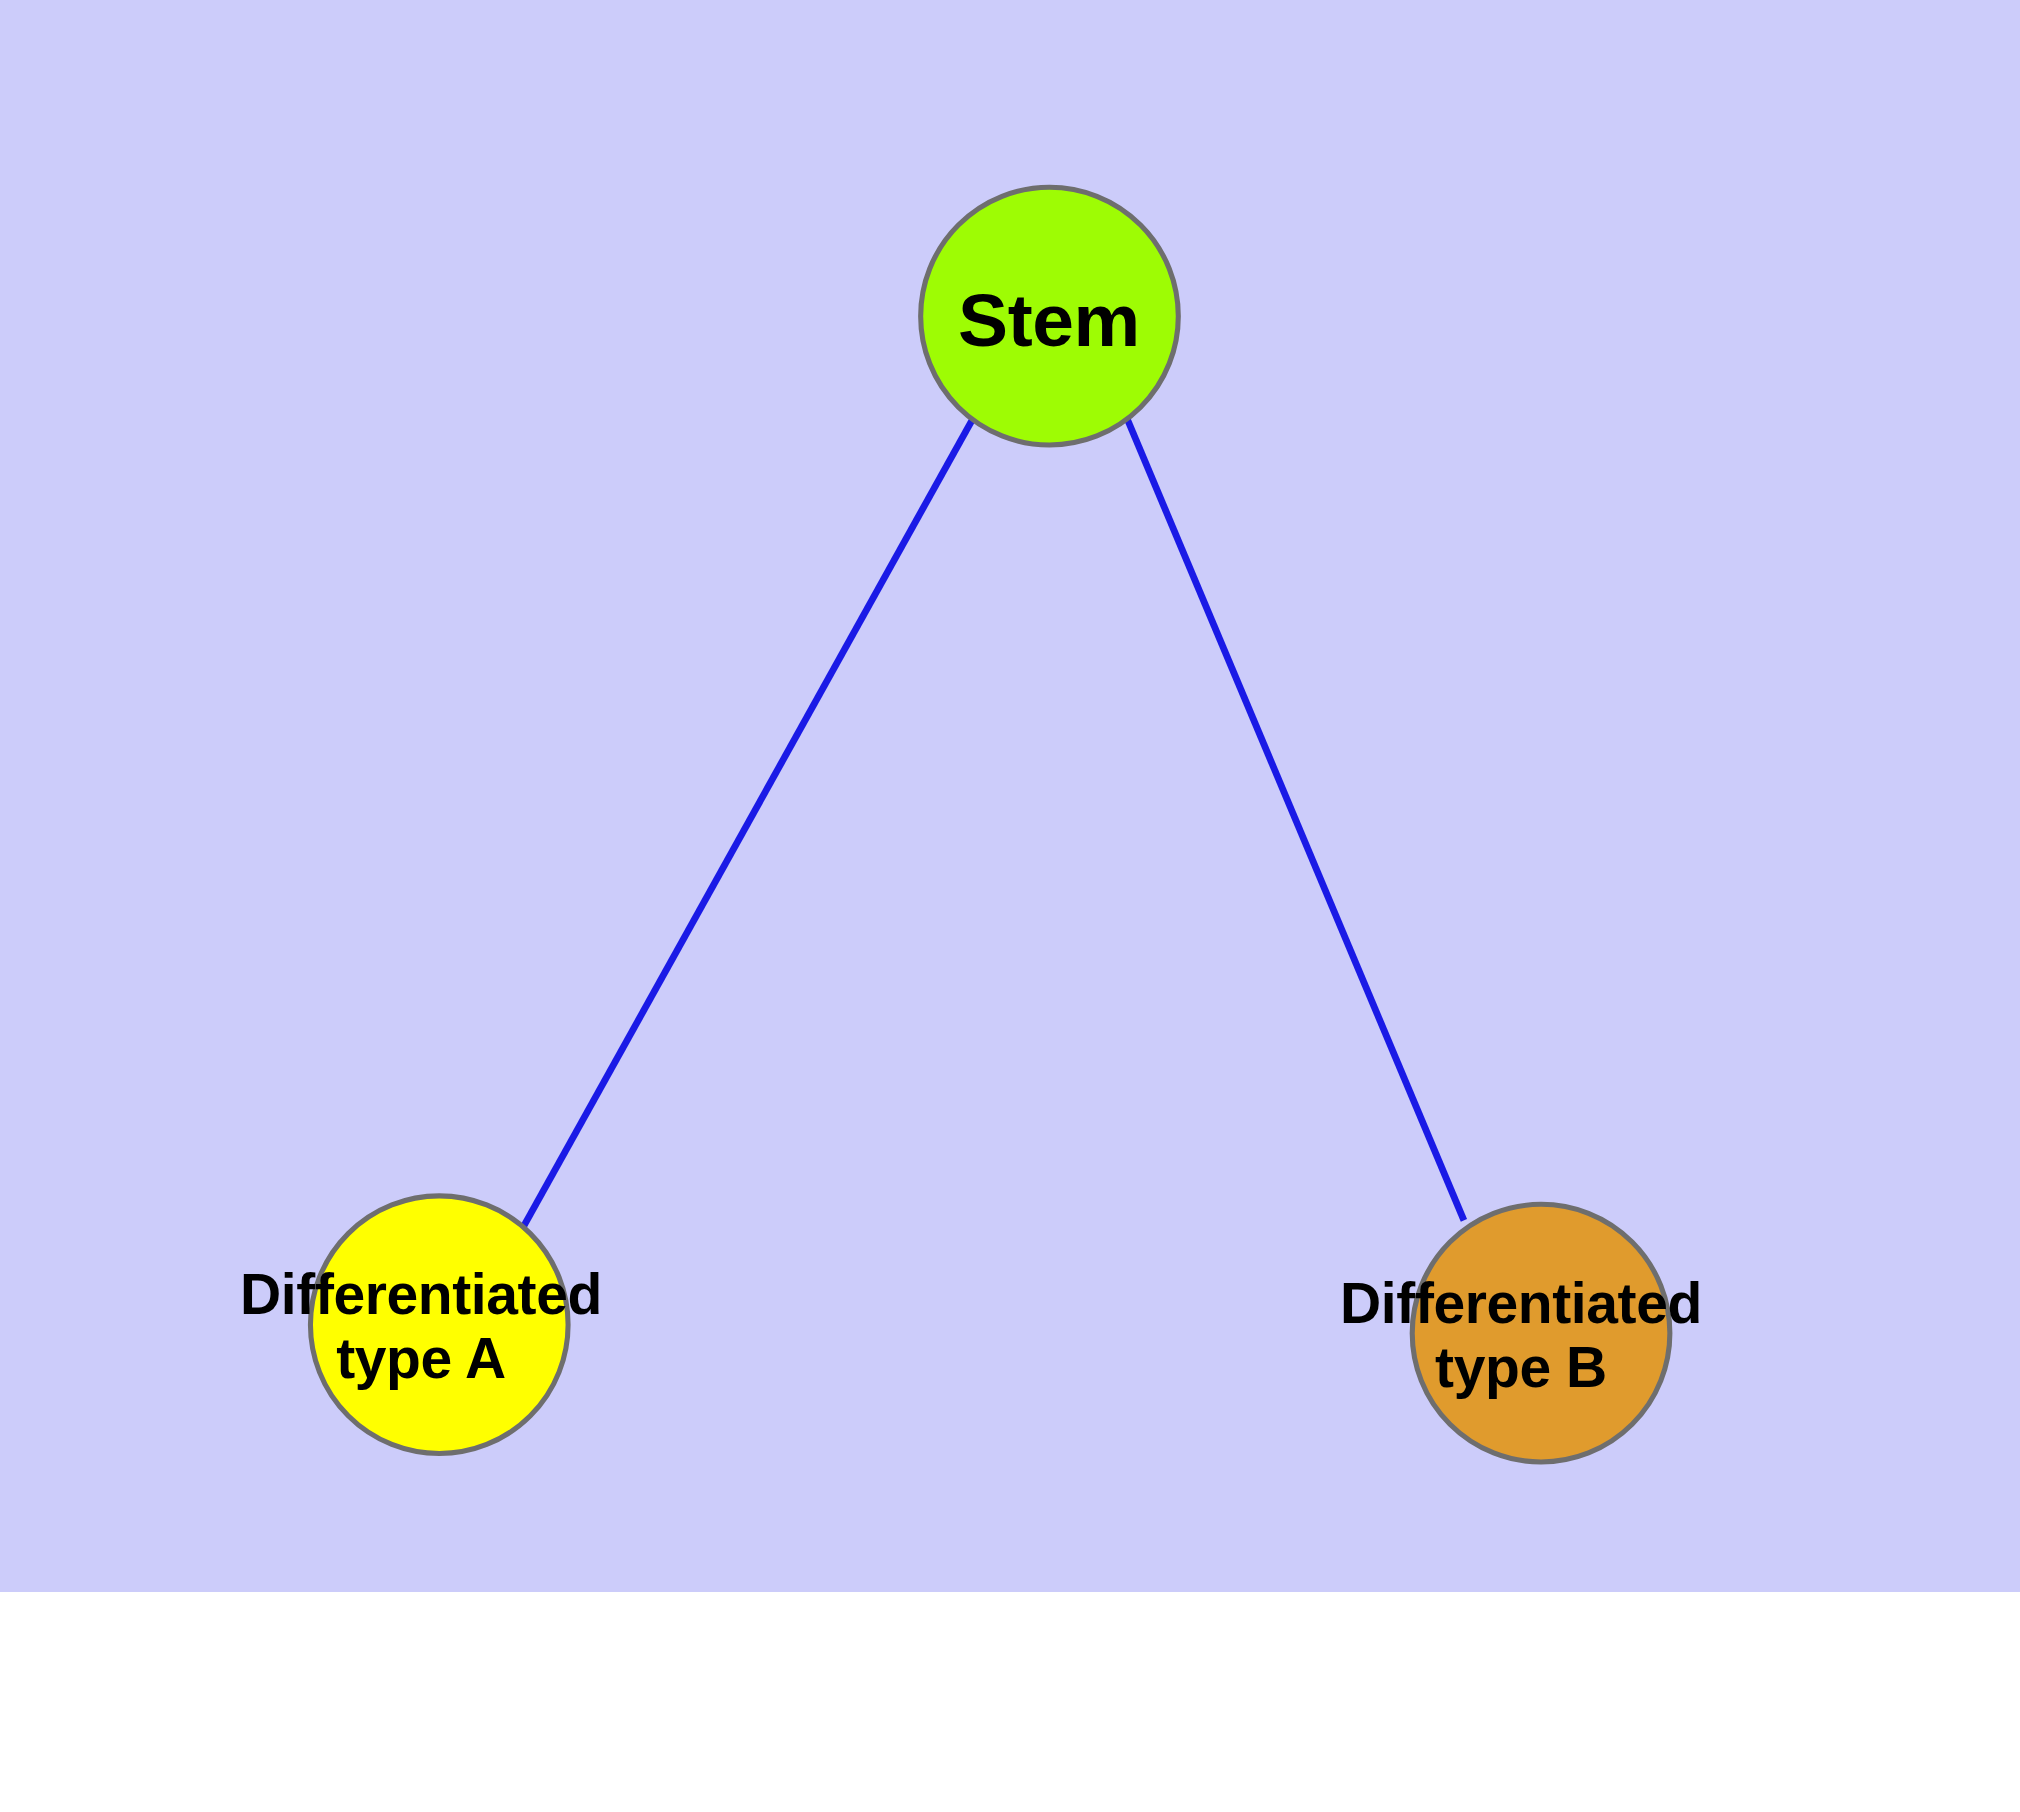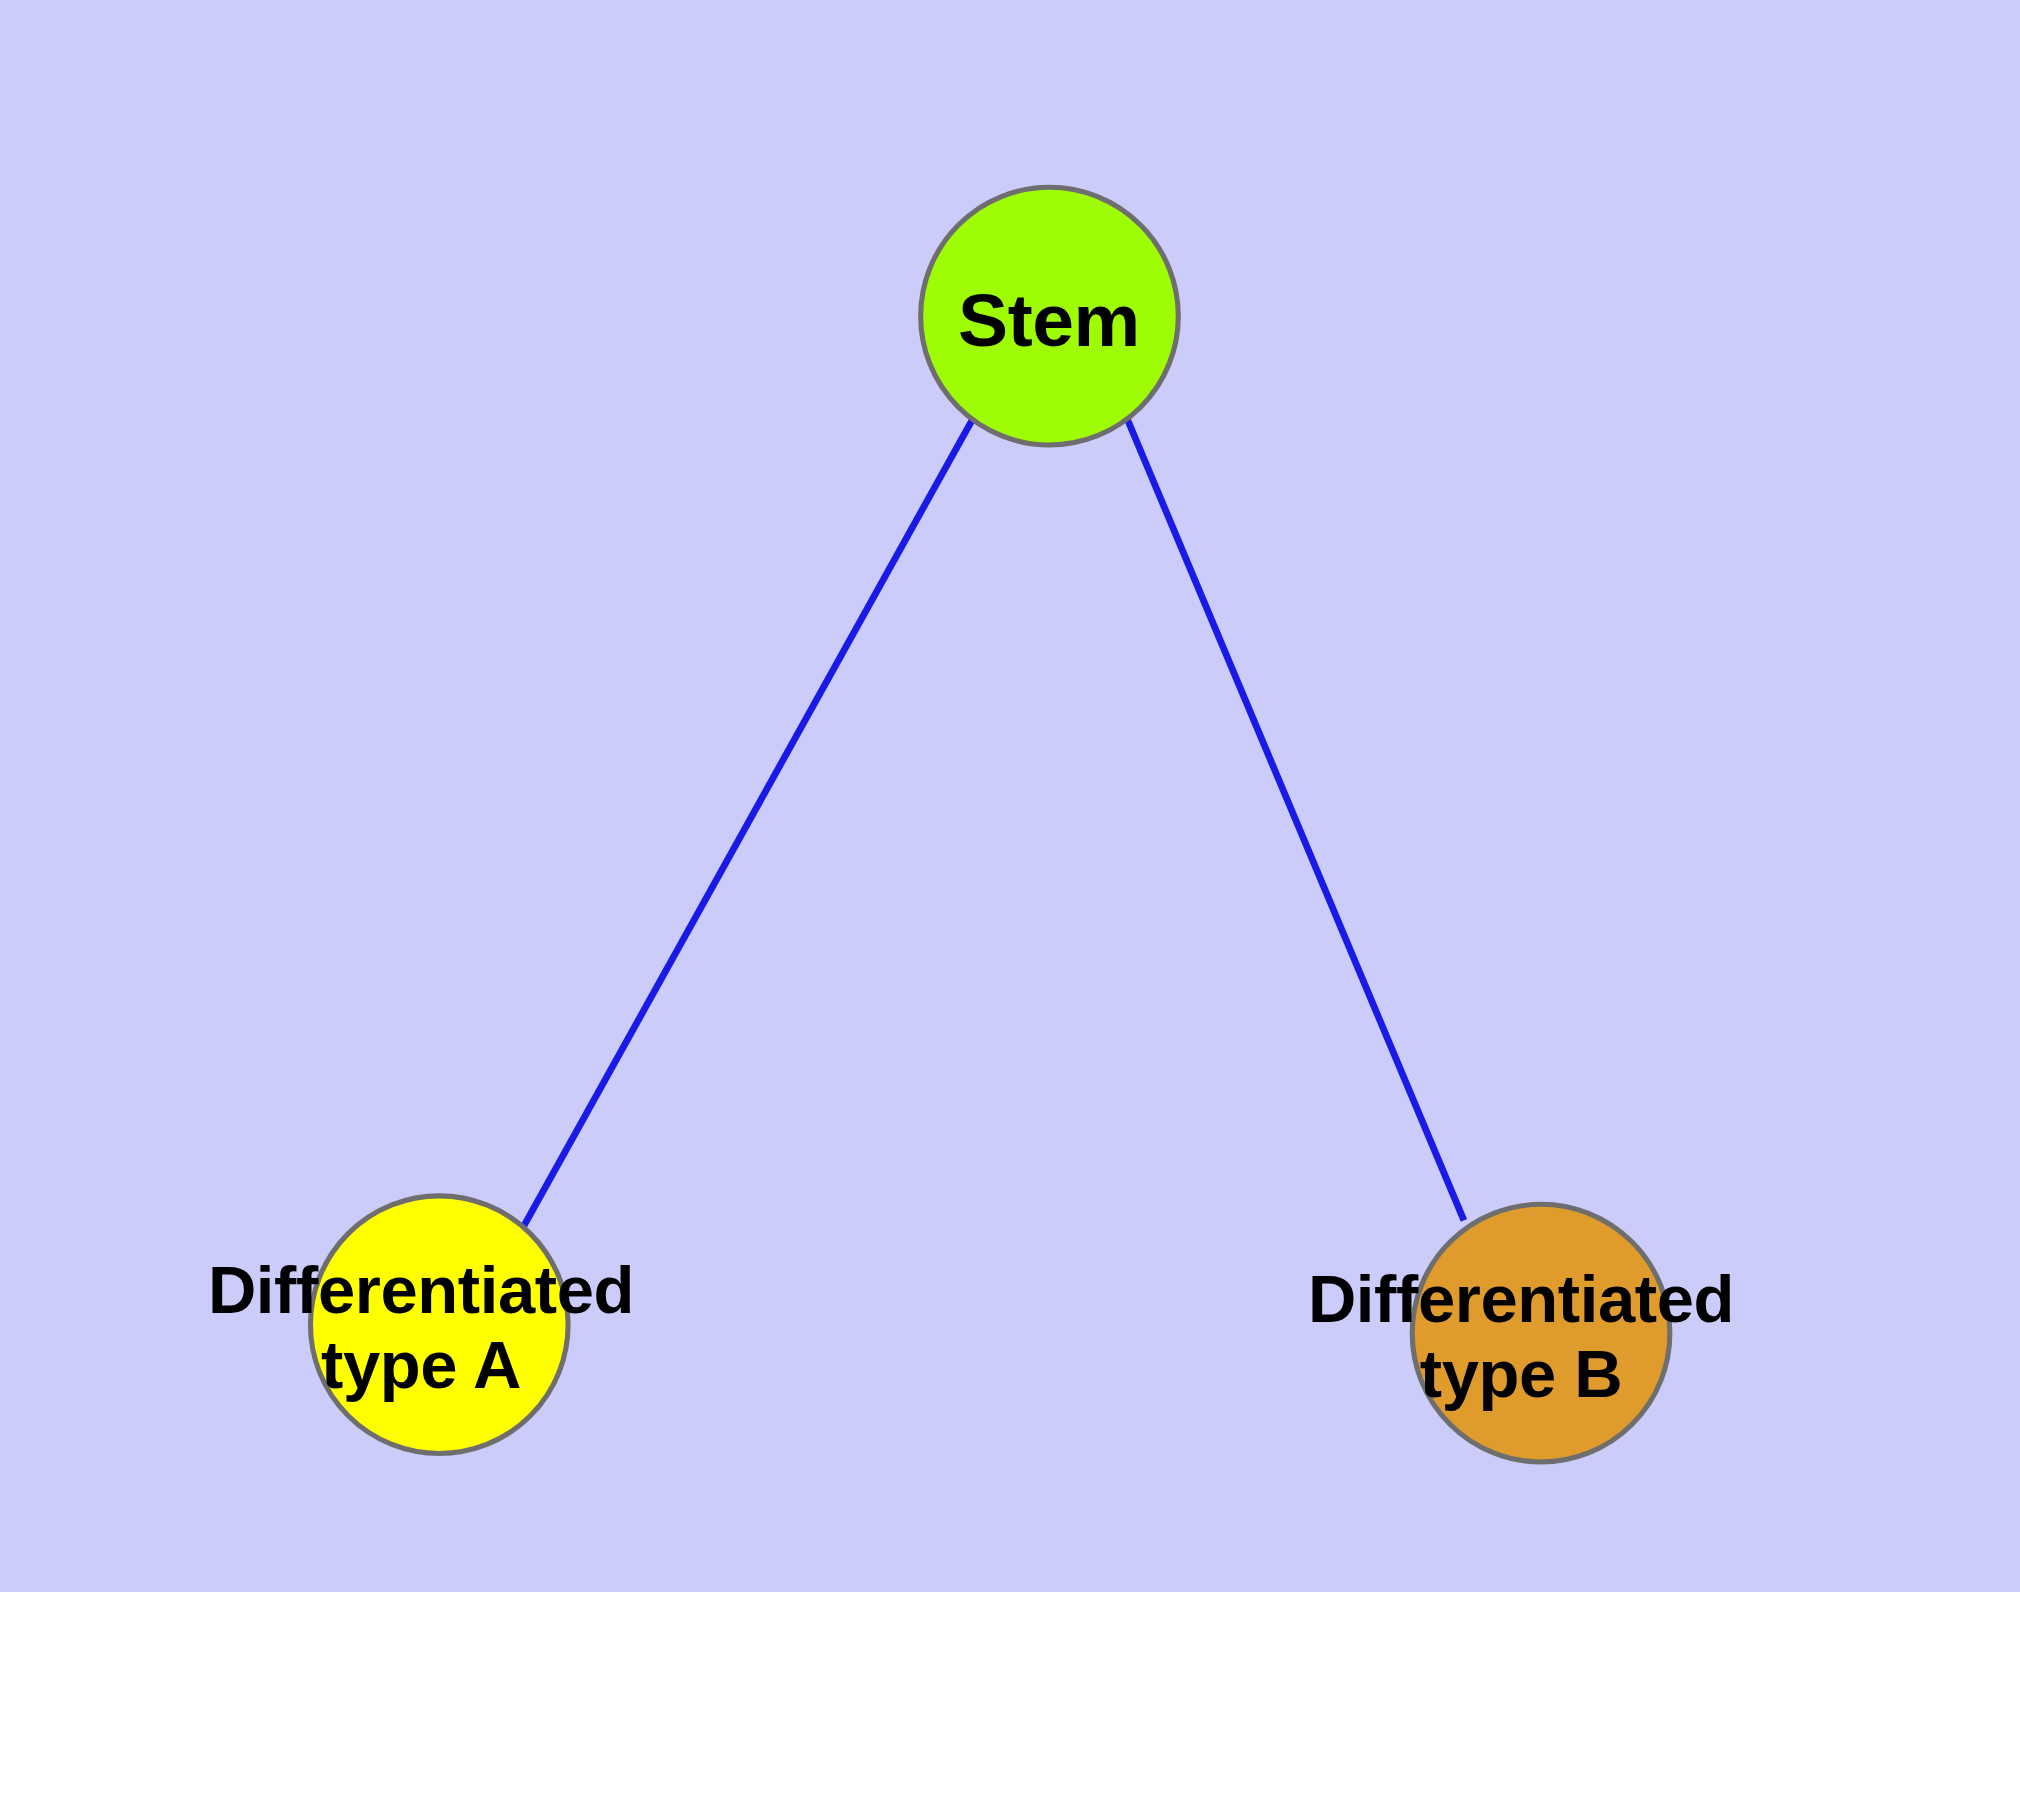--- a/index.html
+++ b/index.html
@@ -35,21 +35,21 @@
     line-height: 1.12;
     white-space: pre;
     transform: translate(-50%, -50%);
     pointer-events: none;
     letter-spacing: -0.4px;
   }
   .node-label.single {
     font-size: 75px;
   }
   .node-label.double {
-    font-size: 67px;
+    font-size: 57px;
   }
 </style>
 </head>
 <body>
 
 <div id="canvas" style="width: 2021px; height: 1592px;">
 
   <div id="bg-layer" style="background: rgb(204, 204, 250);"></div>
 
   <svg id="graph-svg" viewBox="0 0 2384 2138" xmlns="http://www.w3.org/2000/svg" style="width: 2021px; height: 1812px;">

